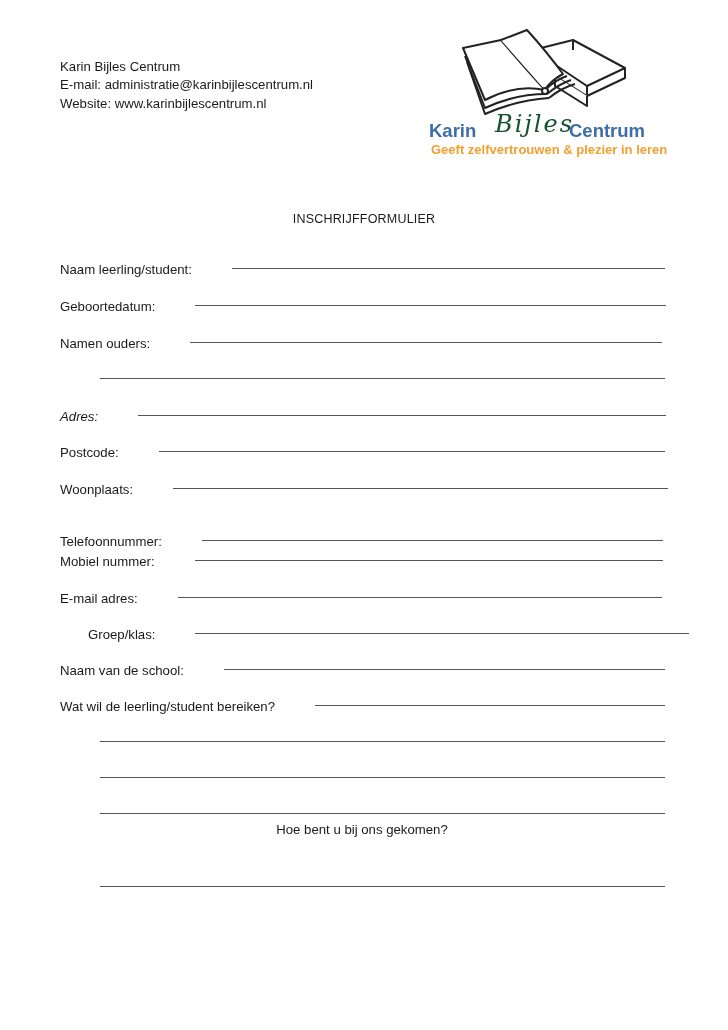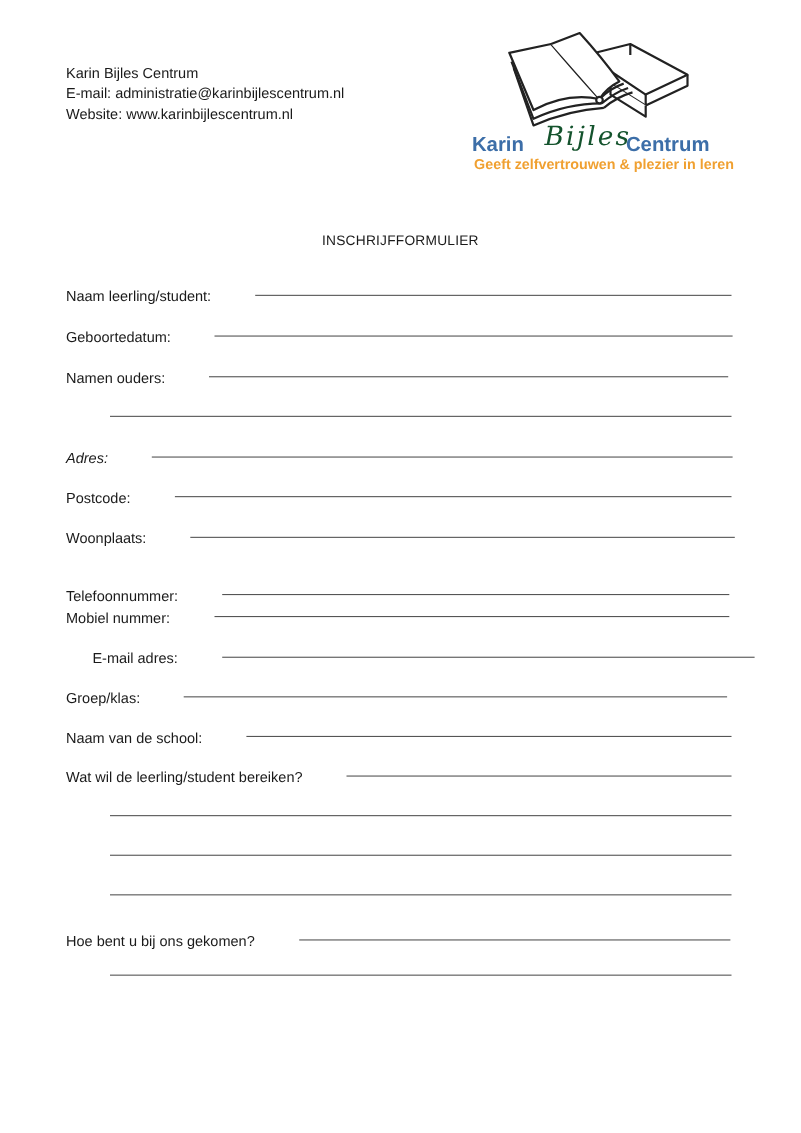--- a/index.html
+++ b/index.html
@@ -87,25 +87,25 @@
       <span class="line"></span>
     </div>
     <div class="row" style="top: 532px; width: 603px;">
       <span class="lbl">Telefoonnummer:</span>
       <span class="line"></span>
     </div>
     <div class="row" style="top: 552px; width: 603px;">
       <span class="lbl">Mobiel nummer:</span>
       <span class="line"></span>
     </div>
-    <div class="row" style="top: 589px; width: 602px; margin-left: 24px;">
+    <div class="row" style="top: 589px; width: 602px;">
       <span class="lbl">E-mail adres:</span>
       <span class="line"></span>
     </div>
-    <div class="row" style="top: 625px; width: 601px;">
+    <div class="row" style="top: 625px; width: 601px; margin-left: 28px;">
       <span class="lbl">Groep/klas:</span>
       <span class="line"></span>
     </div>
     <div class="row" style="top: 661px; width: 605px;">
       <span class="lbl">Naam van de school:</span>
       <span class="line"></span>
     </div>
     <div class="row" style="top: 697px; width: 605px;">
       <span class="lbl">Wat wil de leerling/student bereiken?</span>
       <span class="line"></span>
@@ -115,21 +115,21 @@
       <span class="line"></span>
     </div>
     <div class="row" style="top: 769px; width: 605px;">
       <span class="lbl"></span>
       <span class="line"></span>
     </div>
     <div class="row" style="top: 805px; width: 605px;">
       <span class="lbl"></span>
       <span class="line"></span>
     </div>
-    <div class="row" style="top: 846px; width: 604px;">
+    <div class="row" style="top: 822px; width: 604px; flex-direction: column;">
       <span class="lbl">Hoe bent u bij ons gekomen?</span>
       <span class="line"></span>
     </div>
     <div class="row" style="top: 878px; width: 605px;">
       <span class="lbl"></span>
       <span class="line"></span>
     </div>
   </div>
 
 </body></html>

